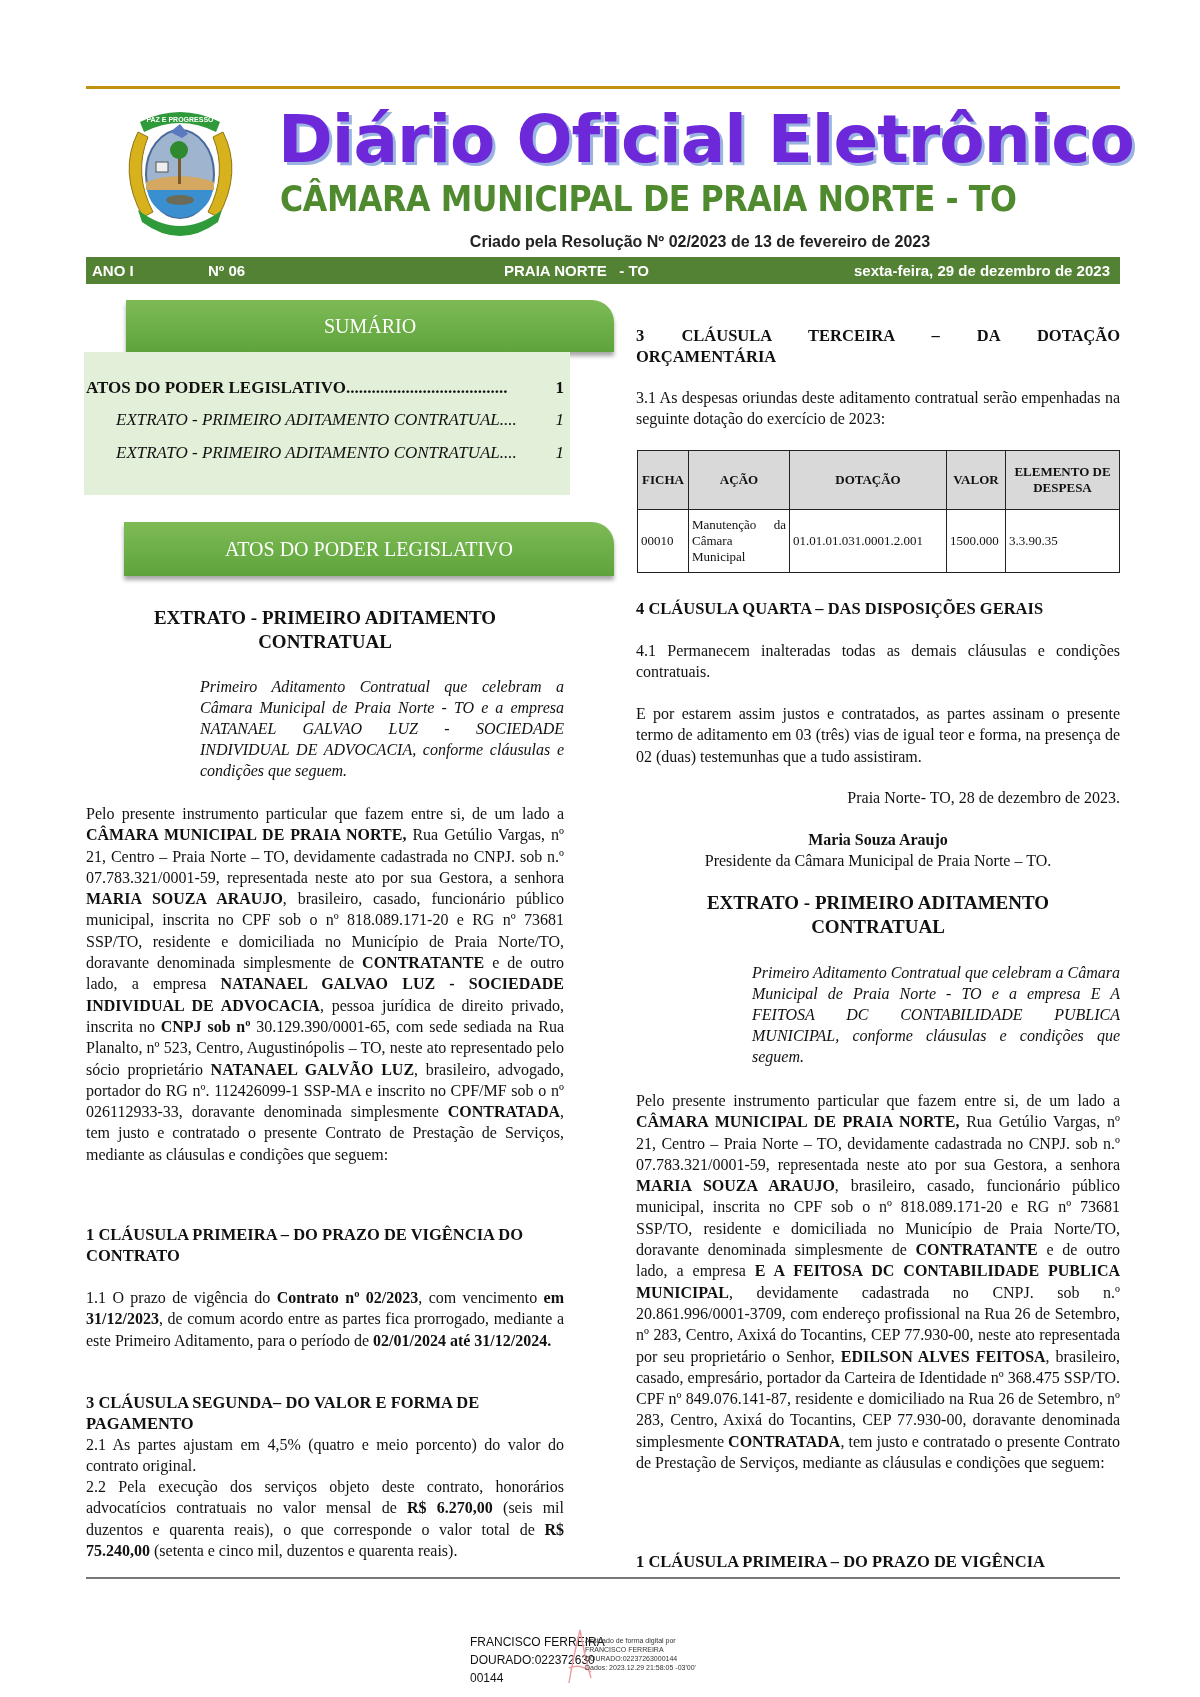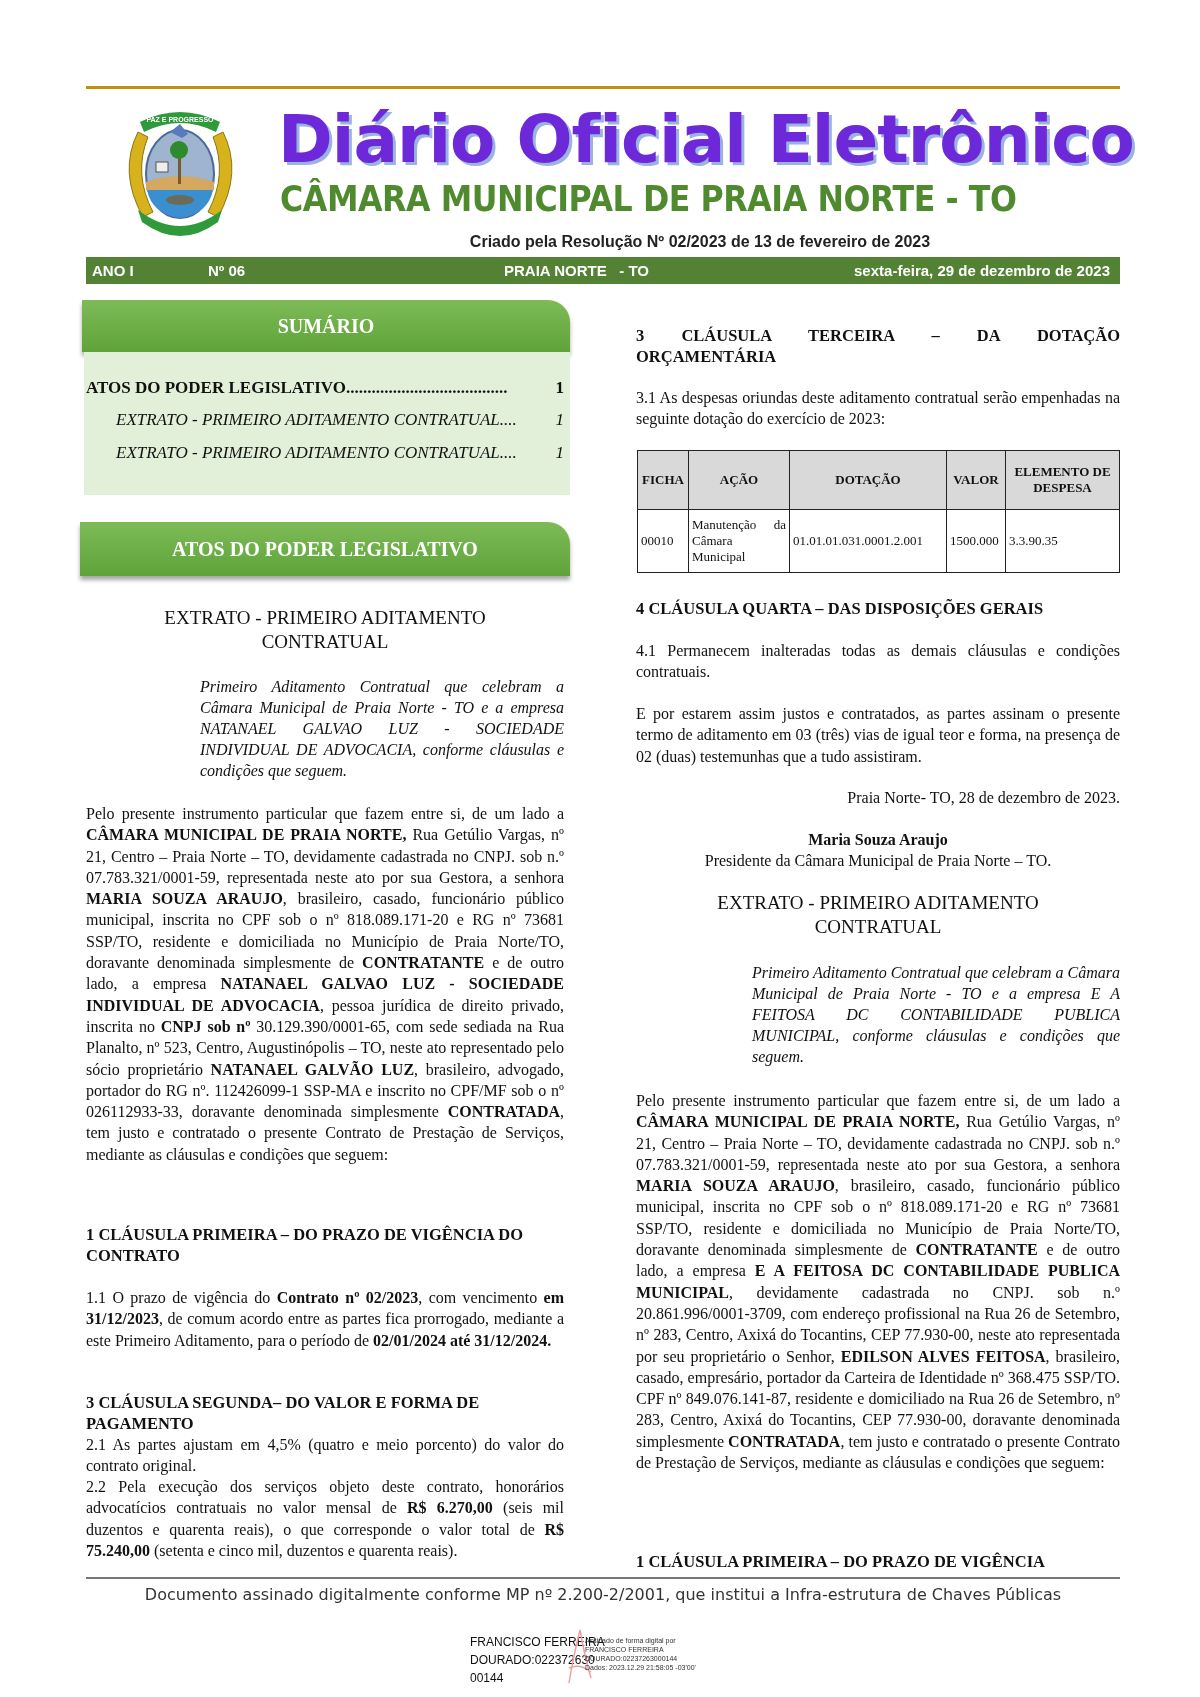--- a/index.html
+++ b/index.html
@@ -9,28 +9,28 @@
   
   .top-rule { left: 86px; top: 86px; width: 1034px; height: 3px; background: #c09010; }
   .logo { left: 108px; top: 92px; width: 145px; height: 150px; }
   .masthead { left: 278px; top: 98px; font-family: "DejaVu Sans", sans-serif; font-weight: bold; font-size: 66px; letter-spacing: -1px; color: #6d28d9; text-shadow: 3px 3px 0 #9ab3e0; white-space: nowrap; line-height: 1; margin-top: 9px; }
   .chamber { left: 280px; top: 181px; font-family: "DejaVu Sans", sans-serif; font-size: 36px; color: #4f8a2e; white-space: nowrap; line-height: 1; font-weight: bold; letter-spacing: -0.5px; transform: scaleX(0.88); transform-origin: left; }
   .created { left: 400px; top: 233px; width: 600px; text-align: center; font-family: "Liberation Sans", sans-serif; font-weight: bold; font-size: 16px; color: #222; }
   .bar { left: 86px; top: 257px; width: 1034px; height: 27px; background: #548235; color: #fff; font-family: "Liberation Sans", sans-serif; font-weight: bold; font-size: 15px; }
   .bar span { position: absolute; top: 5px; white-space: nowrap; }
 
   
-  .sec-head { background: linear-gradient(#7ebb56, #5ea33a); color: #fff; font-weight: bold; text-align: center; border-top-right-radius: 22px; box-shadow: 0 4px 4px rgba(0,0,0,0.35); }
+  .sec-head { background: linear-gradient(#7ebb56, #5ea33a); color: #fff; font-weight: normal; text-align: center; border-top-right-radius: 22px; box-shadow: 0 4px 4px rgba(0,0,0,0.35); margin-left: 44px; }
   .sum-head { left: 82px; top: 300px; width: 488px; height: 52px; font-size: 20px; line-height: 52px; }
   .sum-body { left: 84px; top: 352px; width: 486px; height: 143px; background: #e2efd9; }
   .toc1 { left: 86px; top: 378px; width: 478px; font-weight: bold; font-size: 17px; white-space: nowrap; }
   .toc2 { left: 116px; width: 448px; font-style: italic; font-size: 17px; white-space: nowrap; }
   .atos-head { left: 80px; top: 522px; width: 490px; height: 54px; font-size: 20px; line-height: 54px; }
 
-  .title { font-weight: normal; font-size: 19px; text-align: center; line-height: 24px; }
+  .title { font-weight: bold; font-size: 19px; text-align: center; line-height: 24px; }
   .ital { font-style: italic; font-size: 16px; line-height: 21px; text-align: justify; }
   .para { font-size: 16px; line-height: 21.3px; text-align: justify; }
   .head { font-weight: bold; font-size: 16.5px; line-height: 21px; }
   b { font-weight: bold; }
 
   table.dot { border-collapse: collapse; font-family: "Liberation Serif", serif; }
   table.dot td, table.dot th { border: 1.5px solid #222; padding: 2px 3px; font-size: 13px; }
   table.dot th { background: #d9d9d9; height: 54px; font-weight: bold; text-align: center; }
   table.dot td { height: 58px; text-align: left; }
   table.dot td.acao { text-align: justify; line-height: 16px; }
@@ -146,21 +146,20 @@
   <div>CONTRATUAL</div>
 </div>
 <div class="abs ital" style="left:752px; top:962px; width:368px">Primeiro Aditamento Contratual que celebram a Câmara Municipal de Praia Norte - TO e a empresa E A FEITOSA DC CONTABILIDADE PUBLICA MUNICIPAL, conforme cláusulas e condições que seguem.</div>
 
 <div class="abs para rich" style="left:636px; top:1090px; width:484px"><span>Pelo presente instrumento particular que fazem entre si, de um lado a </span><b>CÂMARA MUNICIPAL DE PRAIA NORTE,</b><span> Rua Getúlio Vargas, nº 21, Centro – Praia Norte – TO, devidamente cadastrada no CNPJ. sob n.º 07.783.321/0001-59, representada neste ato por sua Gestora, a senhora </span><b>MARIA SOUZA ARAUJO</b><span>, brasileiro, casado, funcionário público municipal, inscrita no CPF sob o nº 818.089.171-20 e RG nº 73681 SSP/TO, residente e domiciliada no Município de Praia Norte/TO, doravante denominada simplesmente de </span><b>CONTRATANTE</b><span> e de outro lado, a empresa </span><b>E A FEITOSA DC CONTABILIDADE PUBLICA MUNICIPAL</b><span>, devidamente cadastrada no CNPJ. sob n.º 20.861.996/0001-3709, com endereço profissional na Rua 26 de Setembro, nº 283, Centro, Axixá do Tocantins, CEP 77.930-00, neste ato representada por seu proprietário o Senhor, </span><b>EDILSON ALVES FEITOSA</b><span>, brasileiro, casado, empresário, portador da Carteira de Identidade nº 368.475 SSP/TO. CPF nº 849.076.141-87, residente e domiciliado na Rua 26 de Setembro, nº 283, Centro, Axixá do Tocantins, CEP 77.930-00, doravante denominada simplesmente </span><b>CONTRATADA</b><span>, tem justo e contratado o presente Contrato de Prestação de Serviços, mediante as cláusulas e condições que seguem:</span></div>
 
 <div class="abs head" style="left:636px; top:1551px; width:484px">1 CLÁUSULA PRIMEIRA – DO PRAZO DE VIGÊNCIA</div>
 
 <div class="abs footer-rule"></div>
 <div class="abs footer-text">
-  <div>Documento assinado digitalmente conforme MP nº 2.200-2/2001, que institui a Infra-estrutura de Chaves Públicas</div>
 </div>
 
 <div class="abs sig-name">
   <div>FRANCISCO FERREIRA</div>
   <div>DOURADO:022372630</div>
   <div>00144</div>
 </div>
 <div class="abs sig-mark">
   <svg width="30" height="60" viewBox="0 0 30 60">
       <path d="M15 2 Q8 30 4 55 M15 2 Q20 30 26 50 M4 40 Q15 35 26 44" stroke="#f0a0a0" stroke-width="1.5" fill="none"></path>

